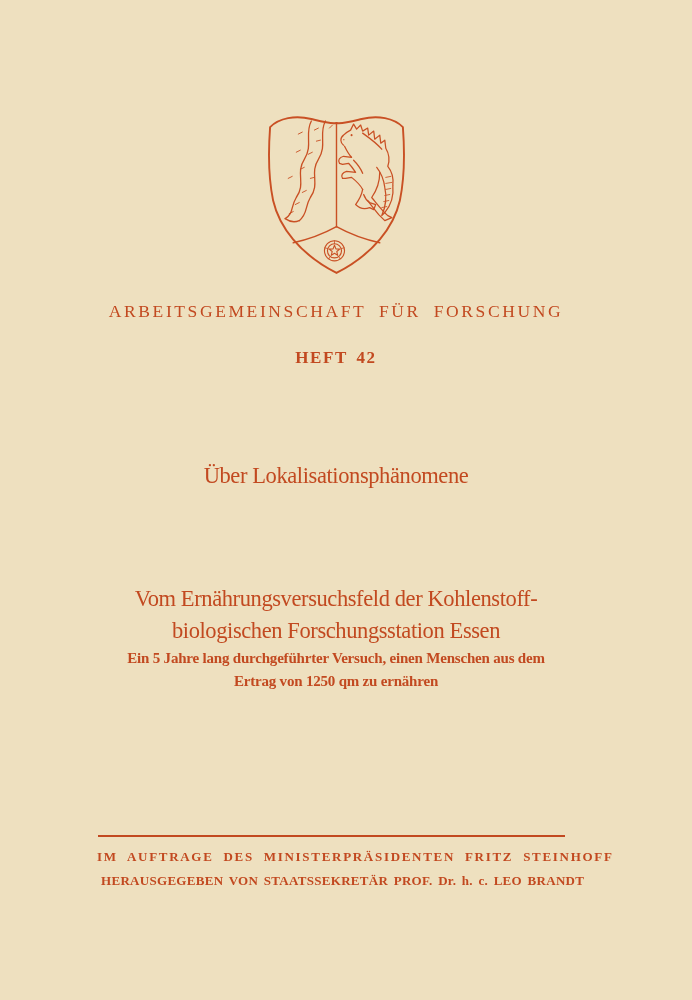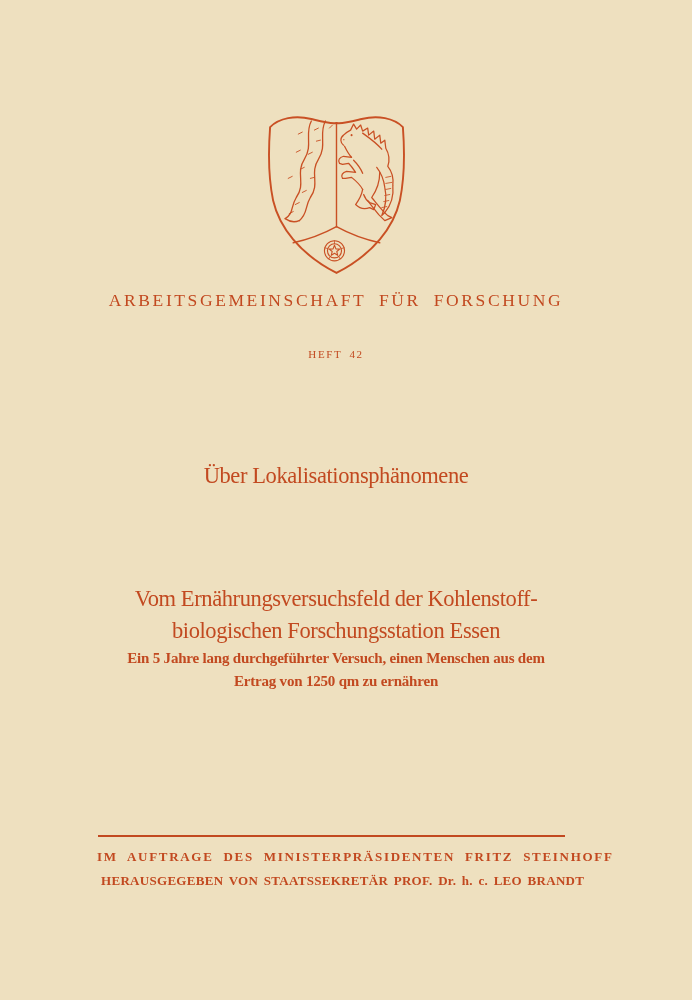--- a/index.html
+++ b/index.html
@@ -20,23 +20,23 @@
     line-height: 1;
     white-space: nowrap;
   }
   .emblem {
     position: absolute;
     left: 267px;
     top: 114px;
     width: 141px;
     height: 166px;
   }
-  .series-line1 { top: 292px; font-size: 17.5px; letter-spacing: 2.6px; word-spacing: 6px; }
+  .series-line1 { top: 303px; font-size: 17.5px; letter-spacing: 2.6px; word-spacing: 6px; }
   .series-line2 { top: 314px; font-size: 17.5px; letter-spacing: 3.2px; word-spacing: 7px; }
-  .issue       { top: 349px; font-size: 11px; font-weight: 400; letter-spacing: 1.6px; word-spacing: 3px; }
+  .issue       { top: 349px; font-size: 17px; font-weight: 700; letter-spacing: 1.6px; word-spacing: 3px; }
 
   .author      { font-size: 22px; letter-spacing: 1.2px; word-spacing: 6px; }
   .author-kraus   { top: 434px; }
   .title-line  { font-size: 22.5px; letter-spacing: -0.4px; }
   .kraus-title1   { top: 465px; }
   .kraus-title2   { top: 497px; }
 
   .author-gummert { top: 552px; }
   .gummert-title1 { top: 588px; }
   .gummert-title2 { top: 620px; }

